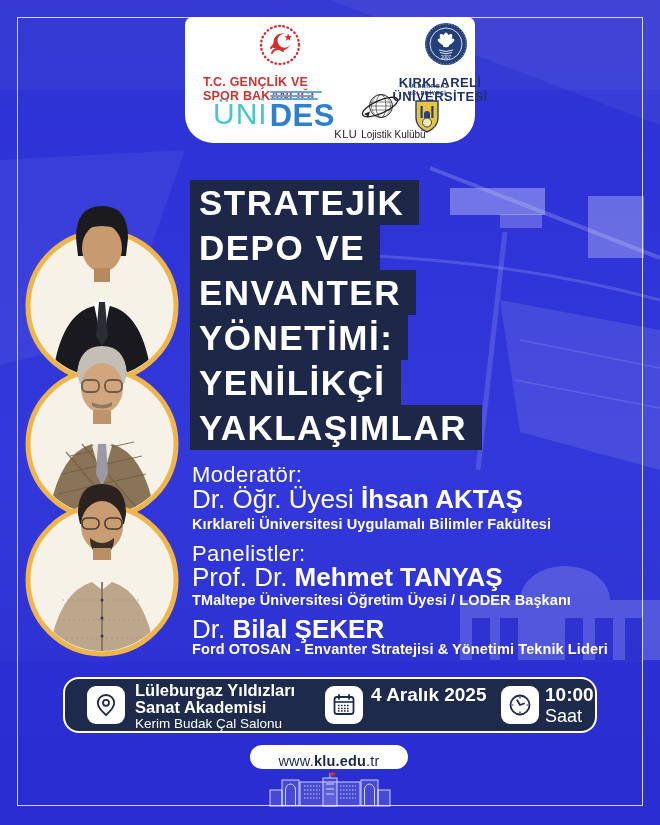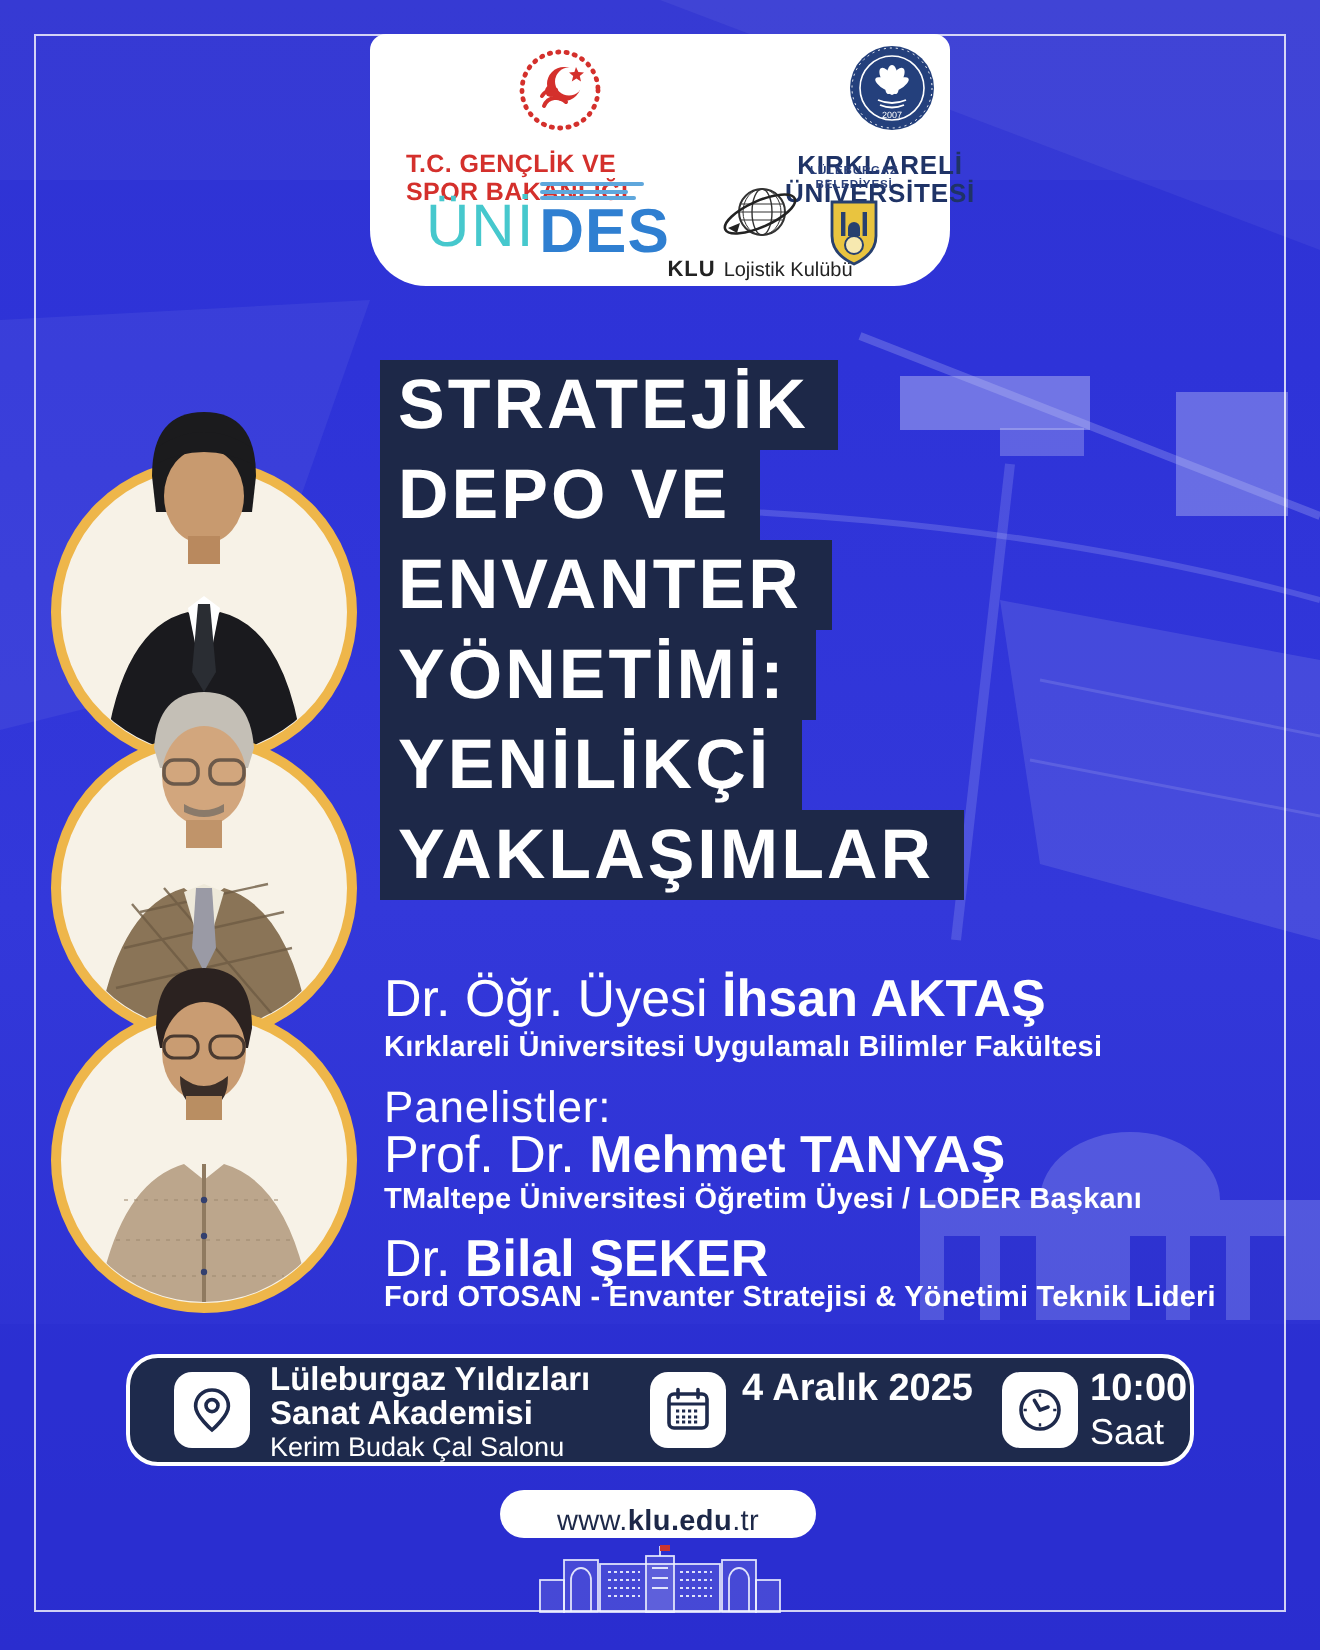--- a/index.html
+++ b/index.html
@@ -25,21 +25,21 @@
   .univ-text{position:absolute;left:200px;top:59px;width:110px;text-align:center;
     color:#1f3366;font-weight:700;font-size:13px;line-height:13.5px;letter-spacing:.4px;}
   .unides{position:absolute;left:28px;top:74px;display:flex;align-items:flex-end;}
   .unides .uni{color:#46c8cd;font-size:30px;font-weight:400;letter-spacing:1px;line-height:34px;}
   .unides .des-wrap{display:flex;flex-direction:column;margin-left:2px;}
   .unides .des-lines{display:flex;flex-direction:column;gap:1.5px;margin-bottom:1px;}
   .unides .des-lines i{display:block;height:2px;background:#5fa7dc;border-radius:1px;}
   .unides .des{color:#2f7fd1;font-size:31px;font-weight:700;line-height:30px;letter-spacing:.5px;}
   .klu-club{position:absolute;left:140px;top:72px;width:110px;text-align:center;}
   .klu-club .club-text{display:flex;align-items:baseline;justify-content:center;gap:4px;color:#222;margin-top:-1px;}
-  .klu-club .abbr{font-size:11px;font-weight:700;letter-spacing:.5px;}
+  .klu-club .abbr{font-size:11px;font-weight:400;letter-spacing:.5px;}
   .klu-club .label{font-size:10px;font-weight:400;}
   .municipality{position:absolute;left:212px;top:66px;width:60px;text-align:center;}
   .municipality .muni-text{color:#2a3f7a;font-size:5.8px;font-weight:700;letter-spacing:.4px;line-height:6.5px;}
   .municipality svg{margin-top:2px;}
   
   .banner{
     position:absolute;left:185px;top:141px;width:287px;height:27px;z-index:5;
     background:#1d2848;border-radius:13px;color:#fff;
     font-size:19px;font-weight:700;letter-spacing:1.6px;
     display:flex;align-items:center;justify-content:center;
@@ -274,20 +274,21 @@
   <div class="title-block">
     <span class="title-line">STRATEJİK</span>
     <span class="title-line">DEPO VE</span>
     <span class="title-line">ENVANTER</span>
     <span class="title-line">YÖNETİMİ:</span>
     <span class="title-line">YENİLİKÇİ</span>
     <span class="title-line">YAKLAŞIMLAR</span>
   </div>
 
   <div class="speakers">
+    <div class="sp-heading mod-heading">Moderatör:</div>
     <div class="sp-name mod-name"><span>Dr. Öğr. Üyesi </span><b>İhsan AKTAŞ</b></div>
     <div class="sp-aff mod-aff">Kırklareli Üniversitesi Uygulamalı Bilimler Fakültesi</div>
     <div class="sp-heading panel-heading">Panelistler:</div>
     <div class="sp-name p1-name"><span>Prof. Dr. </span><b>Mehmet TANYAŞ</b></div>
     <div class="sp-aff p1-aff">TMaltepe Üniversitesi Öğretim Üyesi / LODER Başkanı</div>
     <div class="sp-name p2-name"><span>Dr. </span><b>Bilal ŞEKER</b></div>
     <div class="sp-aff p2-aff">Ford OTOSAN - Envanter Stratejisi &amp; Yönetimi Teknik Lideri</div>
   </div>
 
   <div class="details-bar">

